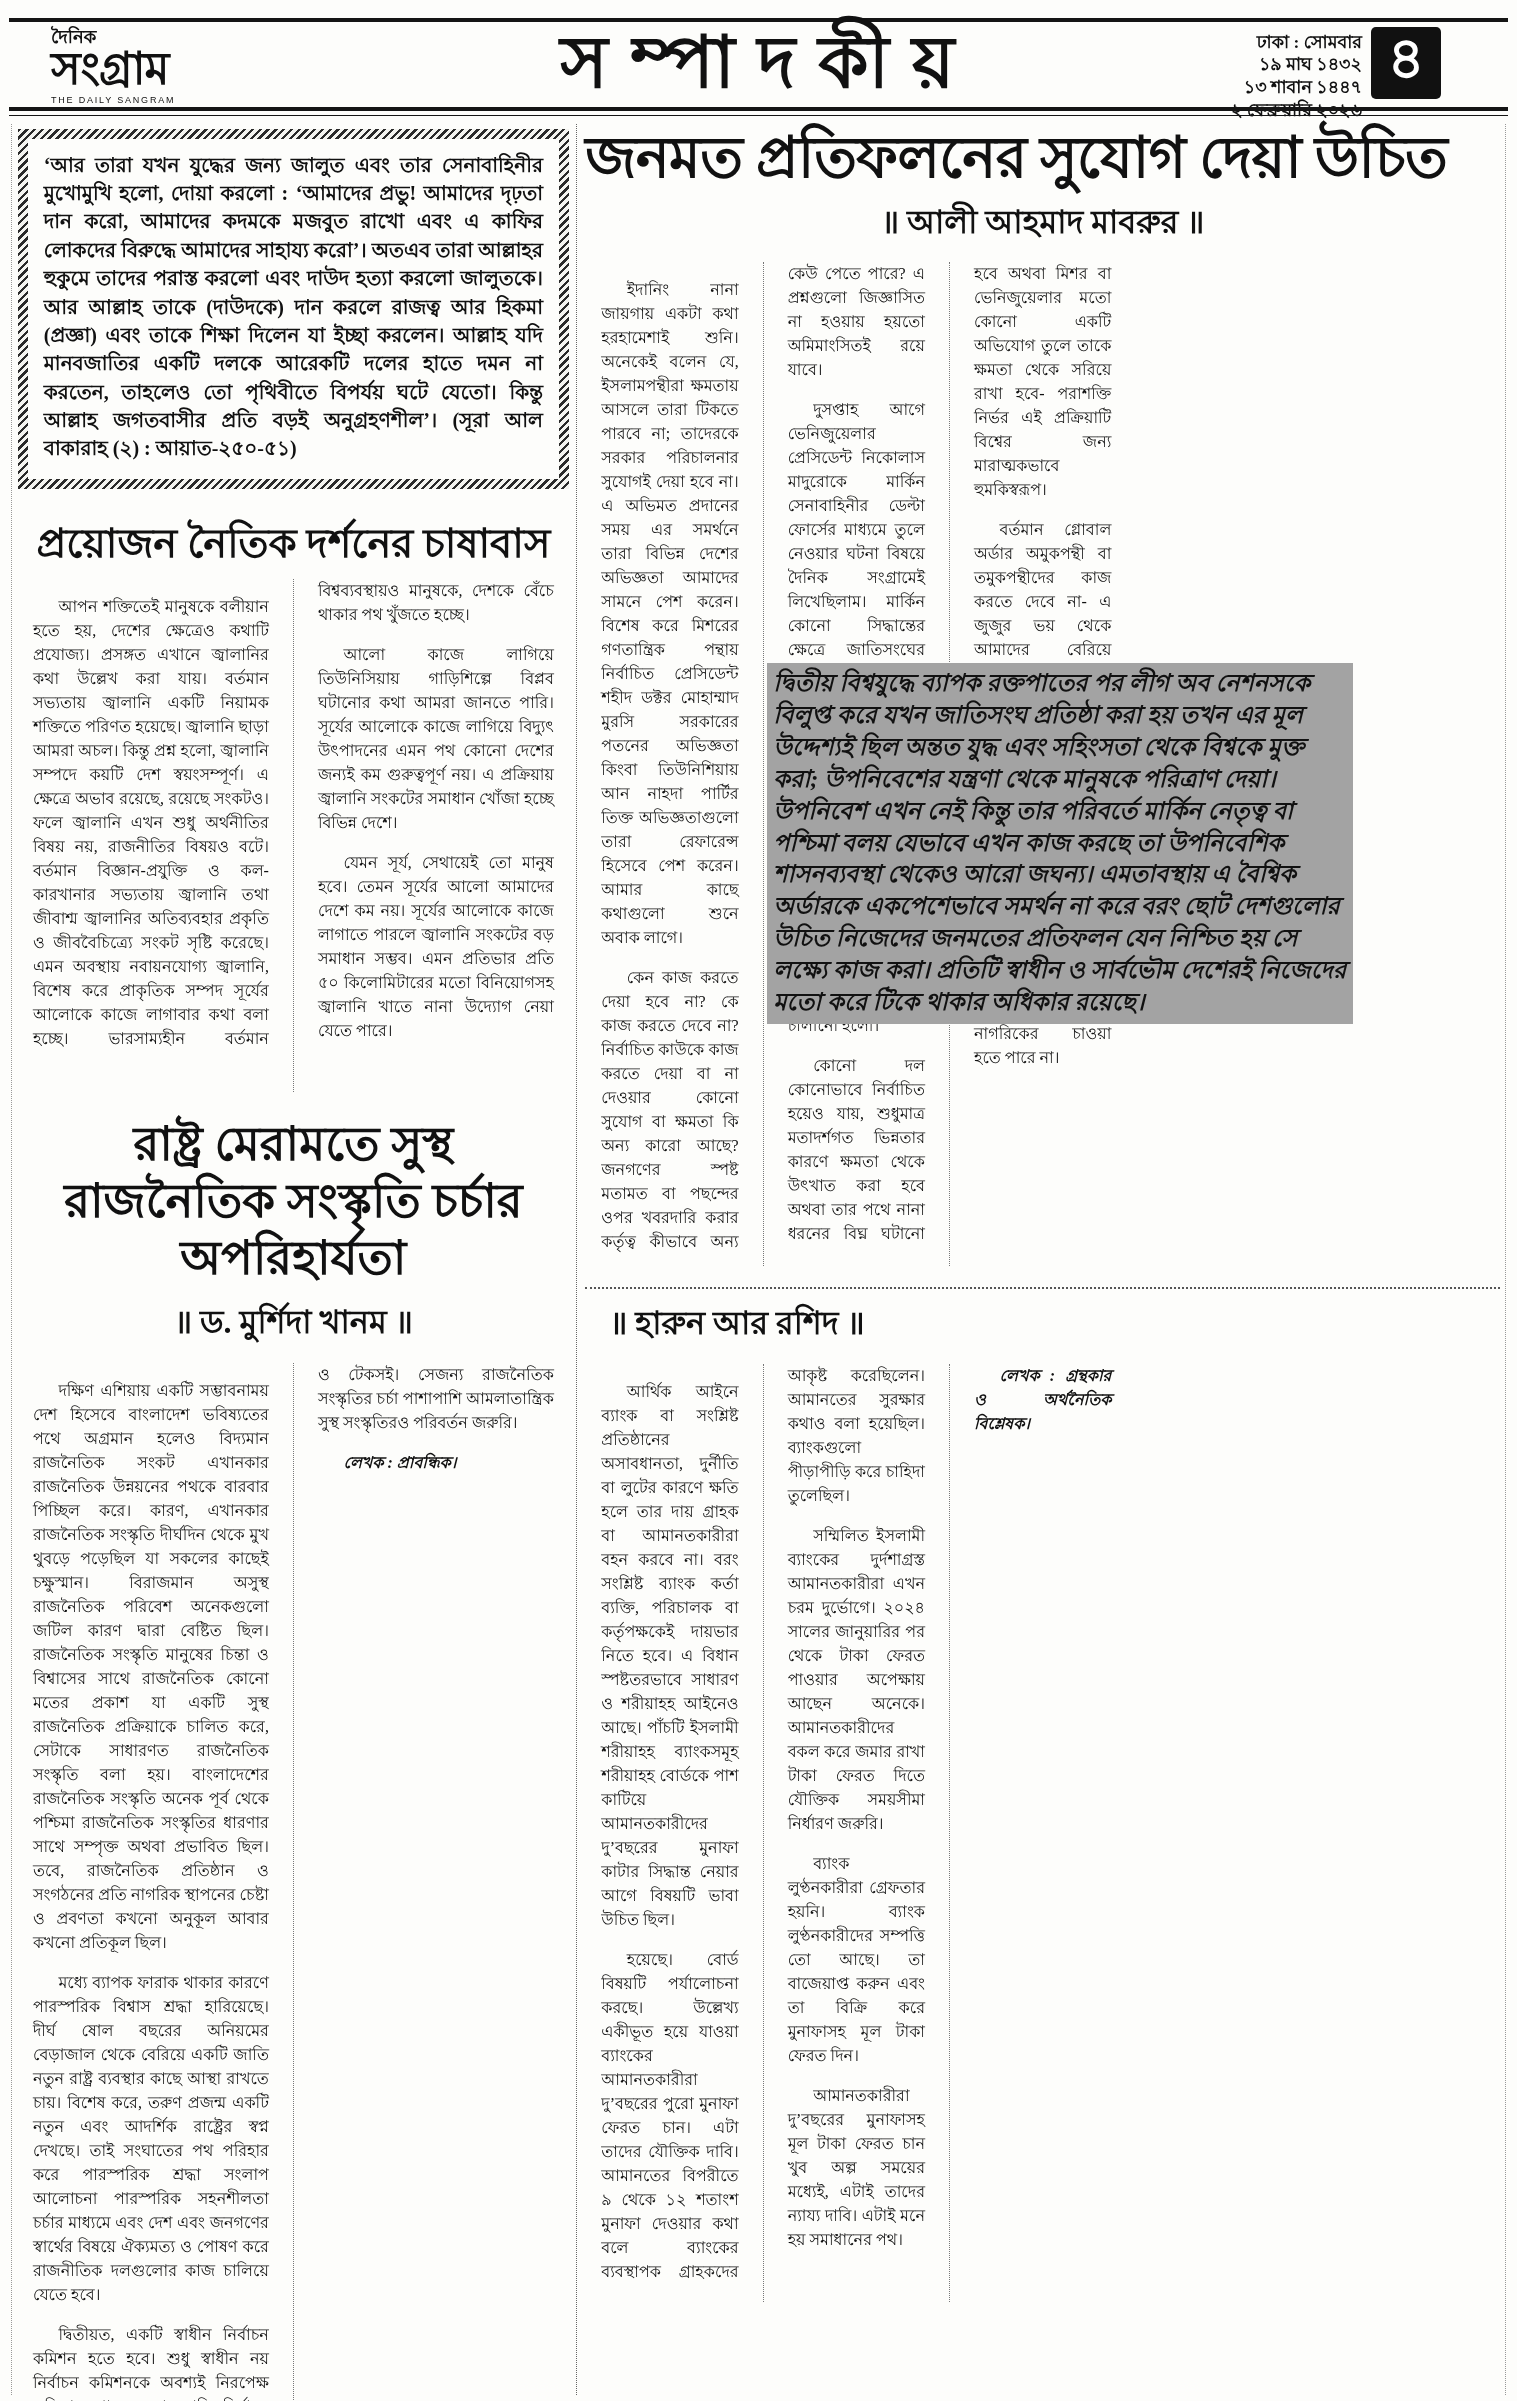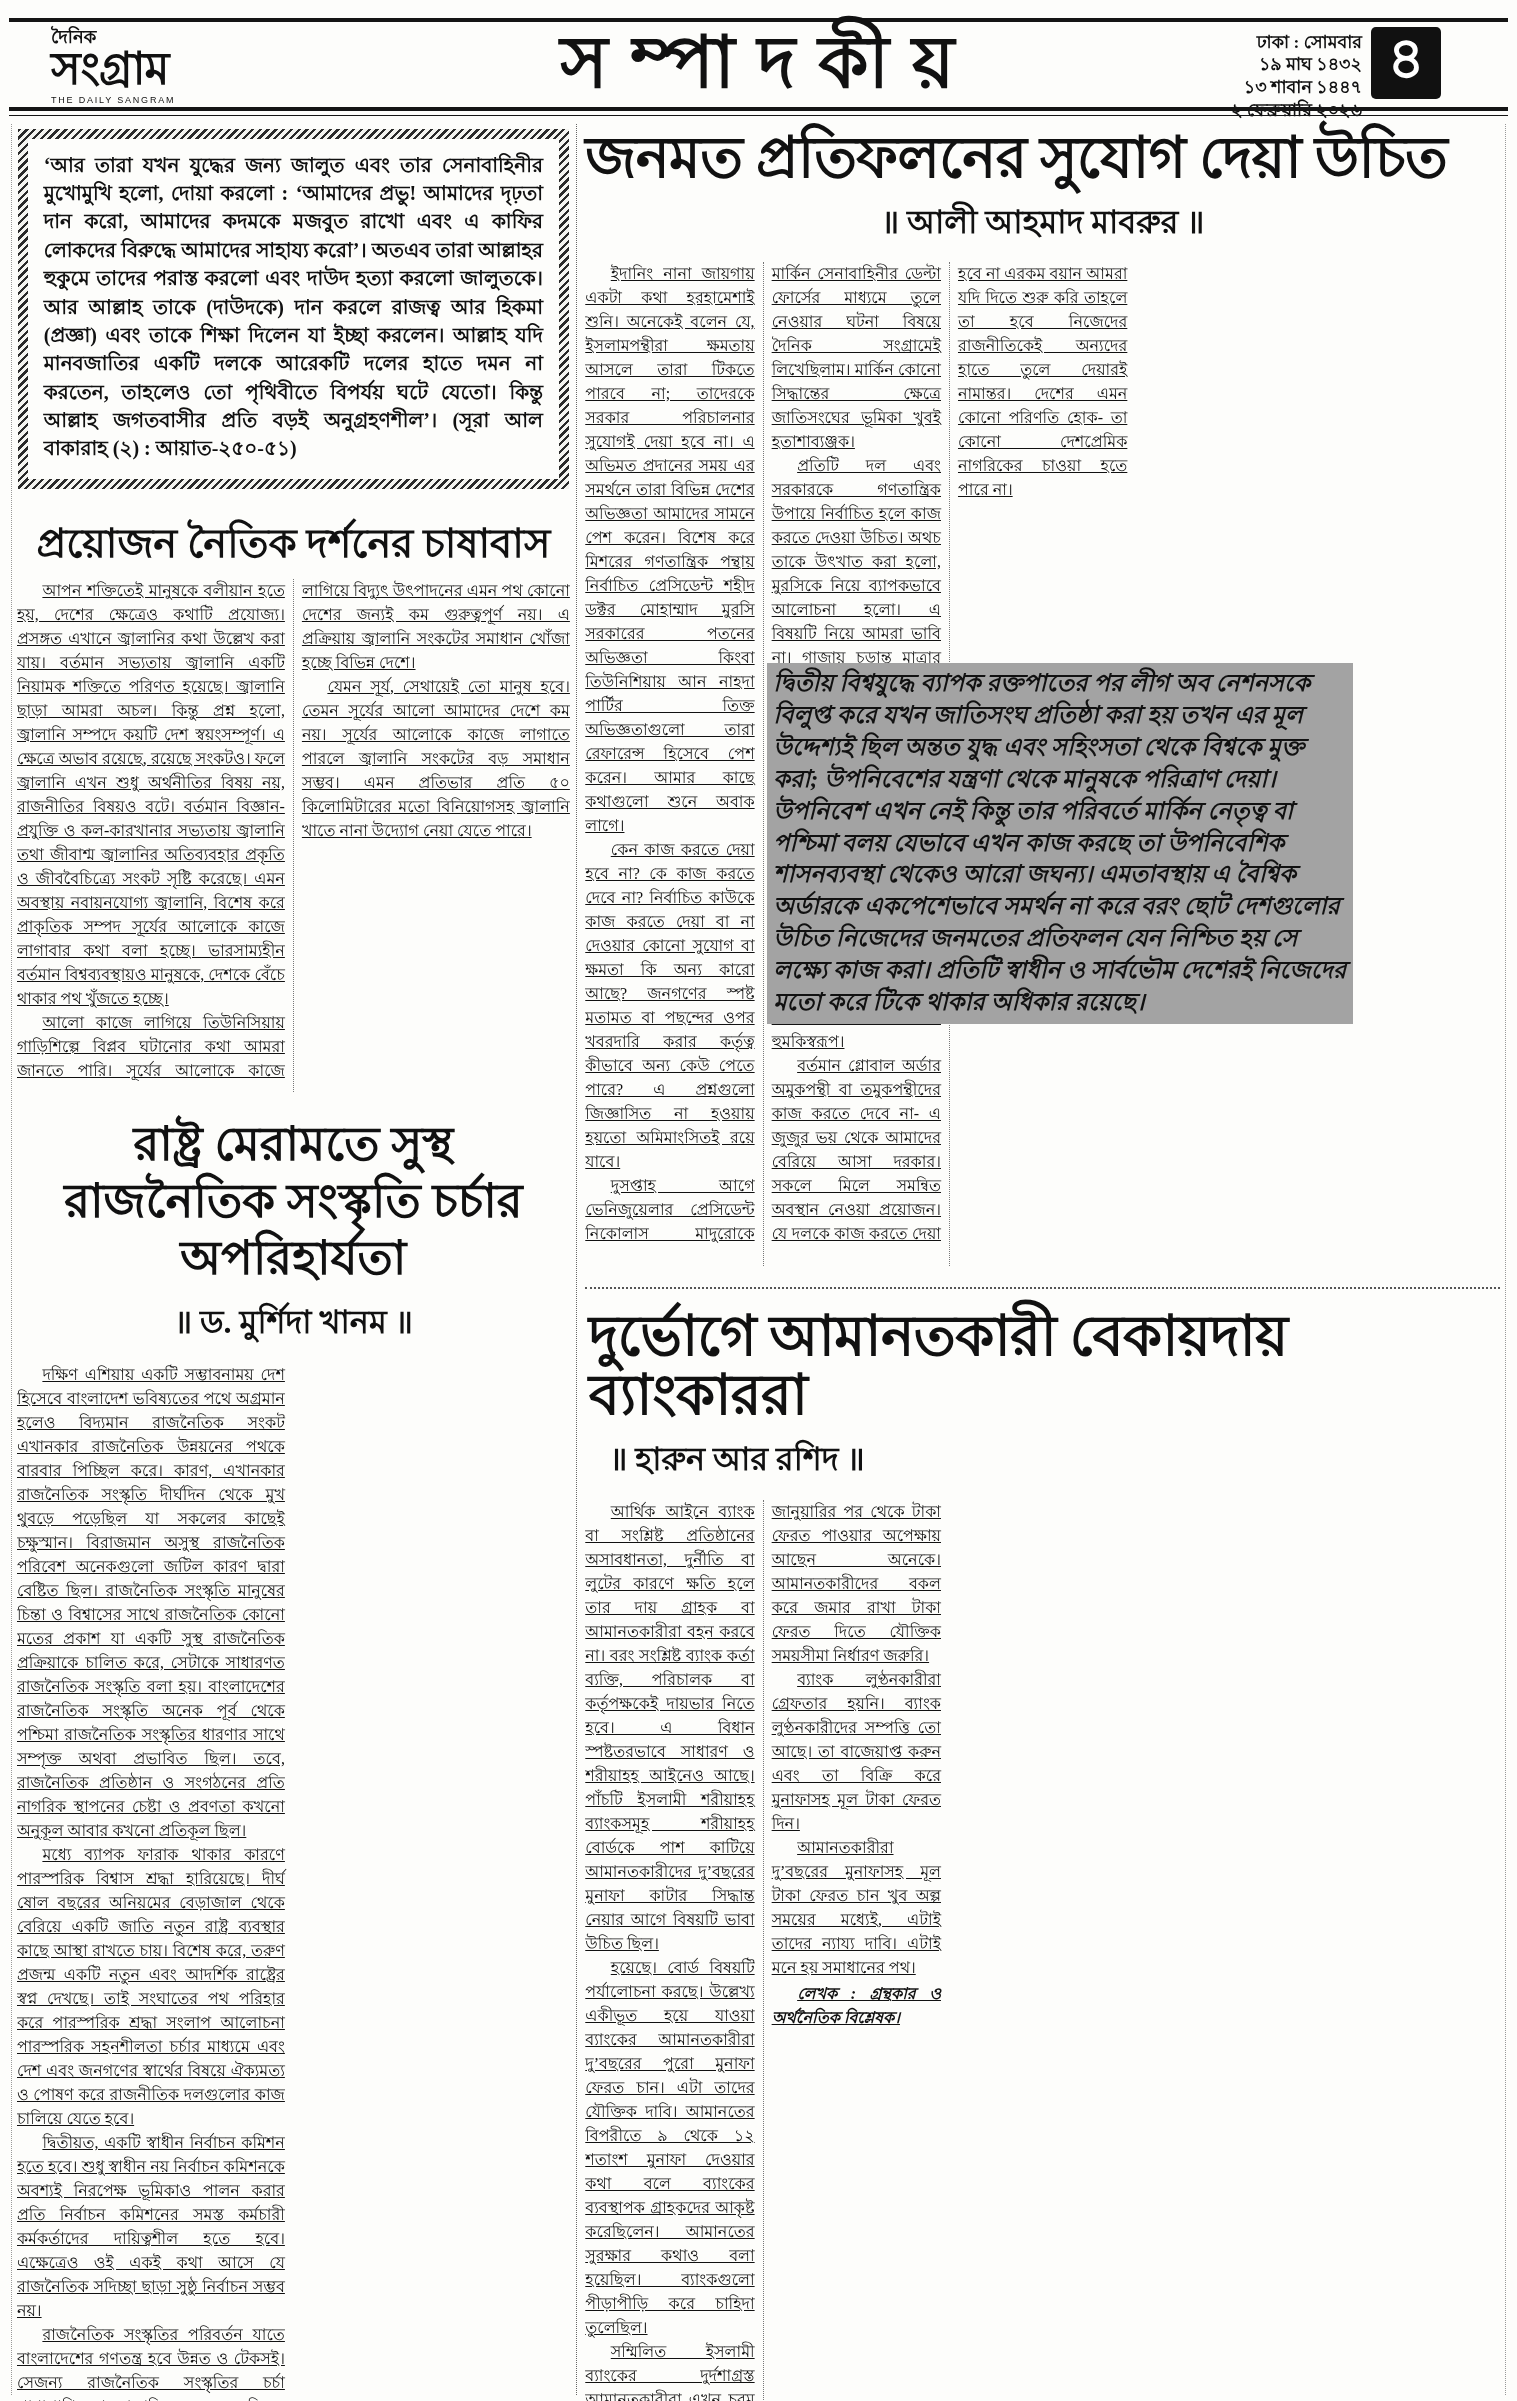--- a/index.html
+++ b/index.html
@@ -61,21 +61,21 @@
   .h-lead{font-size:57px;font-weight:bold;text-align:left;line-height:1.05;margin:3.6px 0 0 0;letter-spacing:-0.6px;}
   .h-bank{font-size:56px;font-weight:bold;text-align:left;line-height:1.05;margin:18px 0 0 3.6px;letter-spacing:-0.6px;}
   .byline{font-size:32px;font-weight:bold;text-align:center;margin:9.7px 0 0 0;}
   .byline.left{text-align:left;margin-left:24px;}
   
   .cols{
     text-align:justify;font-size:16px;line-height:1.5;
     column-gap:17px;column-rule:1.2px dotted #777;column-fill:auto;
     overflow:hidden;margin-top:12px;
   }
-  .cols p{margin:0;text-indent:25.5px;text-decoration:underline;}
+  .cols p{margin:16px;text-indent:25.5px;}
   .cols p.sig{font-style:italic;font-weight:bold;text-indent:25.5px;margin-top:2.4px;}
   .cols-2{column-count:2;}
   .cols-5{column-count:5;}
   .body-moral{height:513px;}
   .body-state{height:1223px;}
   .bodywrap{position:relative;margin-top:11px;height:1004px;}
   .bodywrap .cols{margin-top:0;height:100%;}
   .pullquote{
     position:absolute;left:182px;top:401px;width:586px;min-height:155px;
     background:#a3a3a3;
@@ -151,21 +151,20 @@
             <p>দুসপ্তাহ আগে ভেনিজুয়েলার প্রেসিডেন্ট নিকোলাস মাদুরোকে মার্কিন সেনাবাহিনীর ডেল্টা ফোর্সের মাধ্যমে তুলে নেওয়ার ঘটনা বিষয়ে দৈনিক সংগ্রামেই লিখেছিলাম। মার্কিন কোনো সিদ্ধান্তের ক্ষেত্রে জাতিসংঘের ভূমিকা খুবই হতাশাব্যঞ্জক।</p>
             <p>প্রতিটি দল এবং সরকারকে গণতান্ত্রিক উপায়ে নির্বাচিত হলে কাজ করতে দেওয়া উচিত। অথচ তাকে উৎখাত করা হলো, মুরসিকে নিয়ে ব্যাপকভাবে আলোচনা হলো। এ বিষয়টি নিয়ে আমরা ভাবি না। গাজায় চূড়ান্ত মাত্রার বর্বরতা চালানো হলো।</p>
             <p>কোনো দল কোনোভাবে নির্বাচিত হয়েও যায়, শুধুমাত্র মতাদর্শগত ভিন্নতার কারণে ক্ষমতা থেকে উৎখাত করা হবে অথবা তার পথে নানা ধরনের বিঘ্ন ঘটানো হবে অথবা মিশর বা ভেনিজুয়েলার মতো কোনো একটি অভিযোগ তুলে তাকে ক্ষমতা থেকে সরিয়ে রাখা হবে- পরাশক্তি নির্ভর এই প্রক্রিয়াটি বিশ্বের জন্য মারাত্মকভাবে হুমকিস্বরূপ।</p>
             <p>বর্তমান গ্লোবাল অর্ডার অমুকপন্থী বা তমুকপন্থীদের কাজ করতে দেবে না- এ জুজুর ভয় থেকে আমাদের বেরিয়ে আসা দরকার। সকলে মিলে সমন্বিত অবস্থান নেওয়া প্রয়োজন। যে দলকে কাজ করতে দেয়া হবে না এরকম বয়ান আমরা যদি দিতে শুরু করি তাহলে তা হবে নিজেদের রাজনীতিকেই অন্যদের হাতে তুলে দেয়ারই নামান্তর। দেশের এমন কোনো পরিণতি হোক- তা কোনো দেশপ্রেমিক নাগরিকের চাওয়া হতে পারে না।</p>
           </div>
         <div class="pullquote">দ্বিতীয় বিশ্বযুদ্ধে ব্যাপক রক্তপাতের পর লীগ অব নেশনসকে বিলুপ্ত করে যখন জাতিসংঘ প্রতিষ্ঠা করা হয় তখন এর মূল উদ্দেশ্যই ছিল অন্তত যুদ্ধ এবং সহিংসতা থেকে বিশ্বকে মুক্ত করা; উপনিবেশের যন্ত্রণা থেকে মানুষকে পরিত্রাণ দেয়া। উপনিবেশ এখন নেই কিন্তু তার পরিবর্তে মার্কিন নেতৃত্ব বা পশ্চিমা বলয় যেভাবে এখন কাজ করছে তা উপনিবেশিক শাসনব্যবস্থা থেকেও আরো জঘন্য। এমতাবস্থায় এ বৈশ্বিক অর্ডারকে একপেশেভাবে সমর্থন না করে বরং ছোট দেশগুলোর উচিত নিজেদের জনমতের প্রতিফলন যেন নিশ্চিত হয় সে লক্ষ্যে কাজ করা। প্রতিটি স্বাধীন ও সার্বভৌম দেশেরই নিজেদের মতো করে টিকে থাকার অধিকার রয়েছে।</div>
       </div>
 
       <hr class="h-rule-dotted">
 
-      <h1 class="h-bank">দুর্ভোগে আমানতকারী বেকায়দায় ব্যাংকাররা</h1>
       <div class="byline left">॥ হারুন আর রশিদ ॥</div>
 
       <div class="cols cols-5 body-bank">
           <p>আর্থিক আইনে ব্যাংক বা সংশ্লিষ্ট প্রতিষ্ঠানের অসাবধানতা, দুর্নীতি বা লুটের কারণে ক্ষতি হলে তার দায় গ্রাহক বা আমানতকারীরা বহন করবে না। বরং সংশ্লিষ্ট ব্যাংক কর্তা ব্যক্তি, পরিচালক বা কর্তৃপক্ষকেই দায়ভার নিতে হবে। এ বিধান স্পষ্টতরভাবে সাধারণ ও শরীয়াহহ আইনেও আছে। পাঁচটি ইসলামী শরীয়াহহ ব্যাংকসমূহ শরীয়াহহ বোর্ডকে পাশ কাটিয়ে আমানতকারীদের দু’বছরের মুনাফা কাটার সিদ্ধান্ত নেয়ার আগে বিষয়টি ভাবা উচিত ছিল।</p>
           <p>হয়েছে। বোর্ড বিষয়টি পর্যালোচনা করছে। উল্লেখ্য একীভূত হয়ে যাওয়া ব্যাংকের আমানতকারীরা দু’বছরের পুরো মুনাফা ফেরত চান। এটা তাদের যৌক্তিক দাবি। আমানতের বিপরীতে ৯ থেকে ১২ শতাংশ মুনাফা দেওয়ার কথা বলে ব্যাংকের ব্যবস্থাপক গ্রাহকদের আকৃষ্ট করেছিলেন। আমানতের সুরক্ষার কথাও বলা হয়েছিল। ব্যাংকগুলো পীড়াপীড়ি করে চাহিদা তুলেছিল।</p>
           <p>সম্মিলিত ইসলামী ব্যাংকের দুর্দশাগ্রস্ত আমানতকারীরা এখন চরম দুর্ভোগে। ২০২৪ সালের জানুয়ারির পর থেকে টাকা ফেরত পাওয়ার অপেক্ষায় আছেন অনেকে। আমানতকারীদের বকল করে জমার রাখা টাকা ফেরত দিতে যৌক্তিক সময়সীমা নির্ধারণ জরুরি।</p>
           <p>ব্যাংক লুণ্ঠনকারীরা গ্রেফতার হয়নি। ব্যাংক লুণ্ঠনকারীদের সম্পত্তি তো আছে। তা বাজেয়াপ্ত করুন এবং তা বিক্রি করে মুনাফাসহ মূল টাকা ফেরত দিন।</p>
           <p>আমানতকারীরা দু’বছরের মুনাফাসহ মূল টাকা ফেরত চান খুব অল্প সময়ের মধ্যেই, এটাই তাদের ন্যায্য দাবি। এটাই মনে হয় সমাধানের পথ।</p>
           <p class="sig">লেখক : গ্রন্থকার ও অর্থনৈতিক বিশ্লেষক।</p>
         </div>

